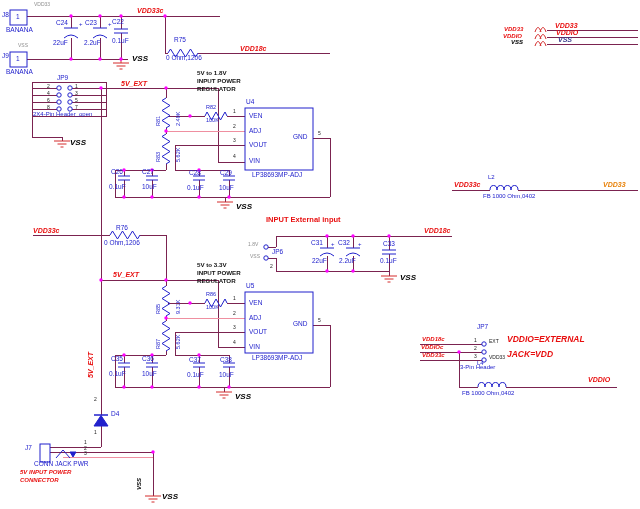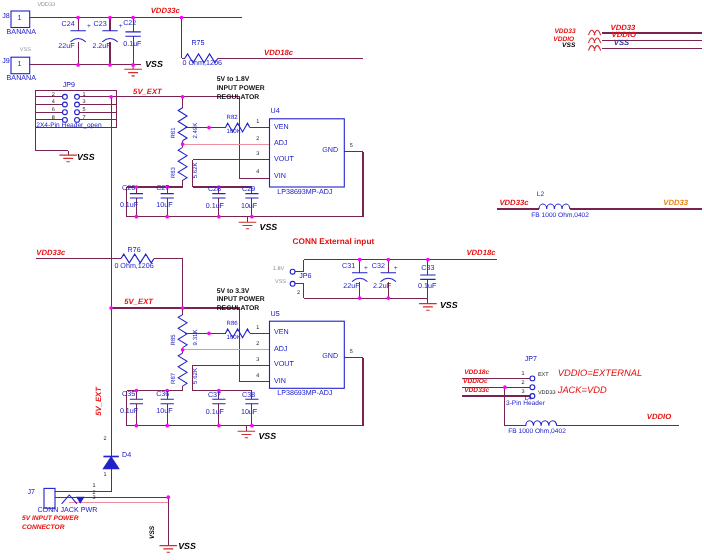--- a/index.html
+++ b/index.html
@@ -6,21 +6,21 @@
   #sheet{position:relative;width:640px;height:509px;background:#ffffff;overflow:hidden;
          font-family:"Liberation Sans",sans-serif}
   #wires{position:absolute;left:0;top:0}
   .s{position:absolute;white-space:nowrap;line-height:1;font-family:"Liberation Sans",sans-serif}
   .b{color:#2121cc;font-size:6.5px}
   .b6{color:#2121cc;font-size:6px}
   .b5{color:#2121cc;font-size:5.5px}
   .r{color:#e80f0f;font-weight:bold;font-style:italic;font-size:7px}
   .r6{color:#e80f0f;font-weight:bold;font-style:italic;font-size:6px}
   .rt{color:#e80f0f;font-weight:bold;font-size:7.5px}
-  .note{color:#e80f0f;font-weight:normal;font-style:italic;font-size:8.5px}
+  .note{color:#e80f0f;font-weight:bold;font-style:italic;font-size:8.5px}
   .g{color:#8f8f8f;font-size:5px}
   .k{color:#222;font-size:5px}
   .hd{color:#111;font-weight:bold;font-size:6.2px}
   .vss{color:#000;font-weight:bold;font-style:italic;font-size:8px}
   .o{color:#e8820a;font-weight:bold;font-style:italic;font-size:7px}
   .nv{color:#3a3a8c;font-weight:bold;font-style:italic;font-size:7px}
   .rot{transform:rotate(-90deg);transform-origin:0 0}
 </style>
 </head>
 <body>
@@ -238,21 +238,21 @@
 <span class="s b" style="left:111px;top:356px">C35</span>
 <span class="s b" style="left:142px;top:356px">C36</span>
 <span class="s b" style="left:189px;top:357px">C37</span>
 <span class="s b" style="left:220px;top:357px">C38</span>
 <span class="s b" style="left:109px;top:371px">0.1uF</span>
 <span class="s b" style="left:142px;top:371px">10uF</span>
 <span class="s b" style="left:187px;top:372px">0.1uF</span>
 <span class="s b" style="left:219px;top:372px">10uF</span>
 <span class="s vss" style="left:235px;top:393px">VSS</span>
 
-<span class="s rt" style="left:266px;top:216px">CONN External input</span>
+<span class="s rt" style="left:266px;top:216px">INPUT External input</span>
 <span class="s g" style="left:248px;top:242px">1.8V</span>
 <span class="s g" style="left:250px;top:254px">VSS</span>
 <span class="s b" style="left:272px;top:249px">JP6</span>
 <span class="s k" style="left:270px;top:264px">2</span>
 <span class="s r" style="left:424px;top:227px">VDD18c</span>
 <span class="s b" style="left:311px;top:240px">C31</span>
 <span class="s b6" style="left:331px;top:241px">+</span>
 <span class="s b" style="left:312px;top:258px">22uF</span>
 <span class="s b" style="left:338px;top:240px">C32</span>
 <span class="s b6" style="left:358px;top:241px">+</span>

